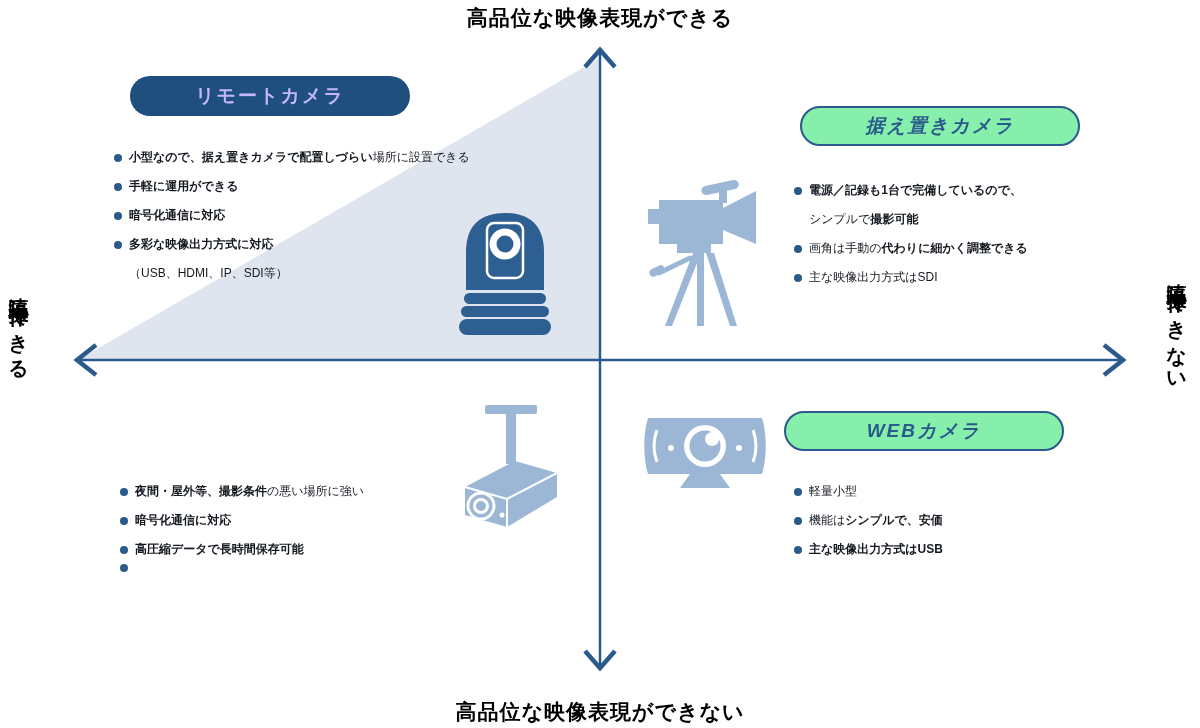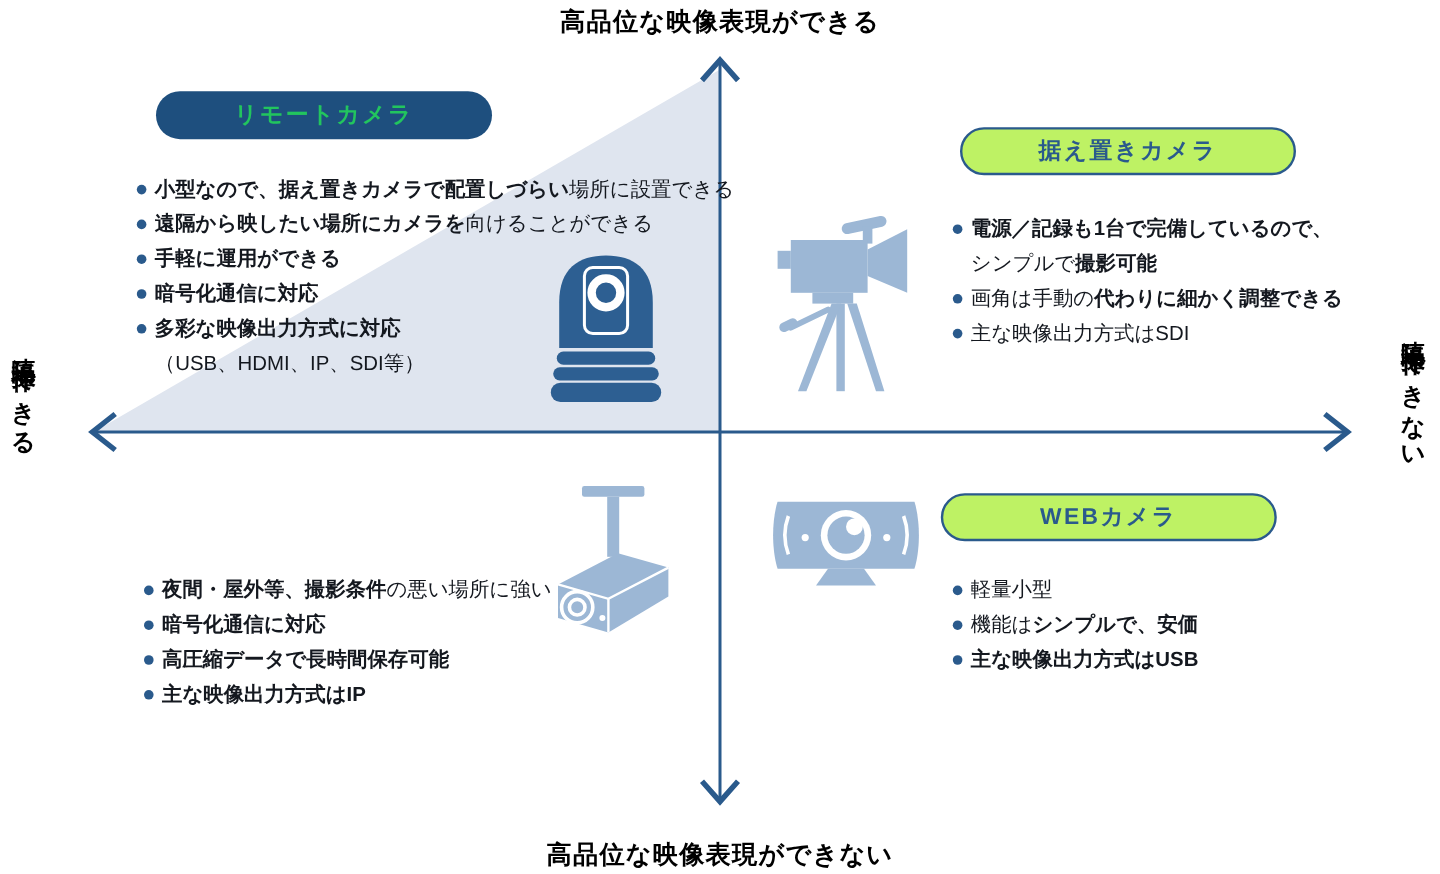--- a/index.html
+++ b/index.html
@@ -8,24 +8,24 @@
   .stage { position:absolute; left:0; top:0; width:1200px; height:728px; }
   .abs { position:absolute; }
 
   .axis-label { font-weight:bold; color:#000; }
   .axis-label.h { width:100%; text-align:center; font-size:21px; letter-spacing:1px; }
   .axis-label.v { writing-mode:vertical-rl; text-orientation:upright; font-size:20px; letter-spacing:3px; }
 
   .pill { display:flex; align-items:center; justify-content:center;
           width:280px; height:40px; border-radius:21px;
           font-size:19px; font-weight:bold; letter-spacing:2px; }
-  .pill.filled  { background:var(--accent-dark); color:#22c55e;font-family:Liberation Serif, serif; }
-  .pill.outline { background:#bef264; border:2px solid var(--accent); color:var(--accent); }
+  .pill.filled  { background:var(--accent-dark); color:#c4b5fd;font-family:Liberation Serif, serif; }
+  .pill.outline { background:#86efac; border:2px solid var(--accent); color:var(--accent);font-style:italic; }
 
-  .features { list-style:none; font-size:17px; color:var(--text); line-height:29px; }
+  .features { list-style:none; font-size:12px; color:var(--text); line-height:29px; }
   .features li { display:flex; align-items:center; white-space:nowrap; }
   .features .dot { width:8px; height:8px; border-radius:50%; background:var(--accent);
                    flex:0 0 8px; margin-right:7px; }
   .features li.continuation .dot { visibility:hidden; }
   .features .seg { font-weight:normal; }
   .features .seg.b { font-weight:bold; }
 
   .icon { display:block; }
   .icon.light { color:var(--icon-light); }
   .icon.dark  { color:var(--icon-dark); }
@@ -63,24 +63,20 @@
       <span>WEBカメラ</span>
     </div>
 
   <ul class="abs features" style="left:114px; top:143px;">
       <li>
         <span class="dot"></span>
         <span><span class="seg b">小型なので、据え置きカメラで配置しづらい</span><span class="seg">場所に設置できる</span></span>
       </li>
       <li>
         <span class="dot"></span>
-        <span><span class="seg b">遠隔から映したい場所にカメラを</span><span class="seg">向けることができる</span></span>
-      </li>
-      <li>
-        <span class="dot"></span>
         <span><span class="seg b">手軽に運用ができる</span></span>
       </li>
       <li>
         <span class="dot"></span>
         <span><span class="seg b">暗号化通信に対応</span></span>
       </li>
       <li>
         <span class="dot"></span>
         <span><span class="seg b">多彩な映像出力方式に対応</span></span>
       </li>
@@ -115,21 +111,20 @@
       <li>
         <span class="dot"></span>
         <span><span class="seg b">暗号化通信に対応</span></span>
       </li>
       <li>
         <span class="dot"></span>
         <span><span class="seg b">高圧縮データで長時間保存可能</span></span>
       </li>
       <li>
         <span class="dot"></span>
-        <span><span class="seg b">主な映像出力方式はIP</span></span>
       </li>
     </ul>
   <ul class="abs features" style="left:794px; top:477px;">
       <li>
         <span class="dot"></span>
         <span><span class="seg">軽量小型</span></span>
       </li>
       <li>
         <span class="dot"></span>
         <span><span class="seg">機能は</span><span class="seg b">シンプルで、安価</span></span>

